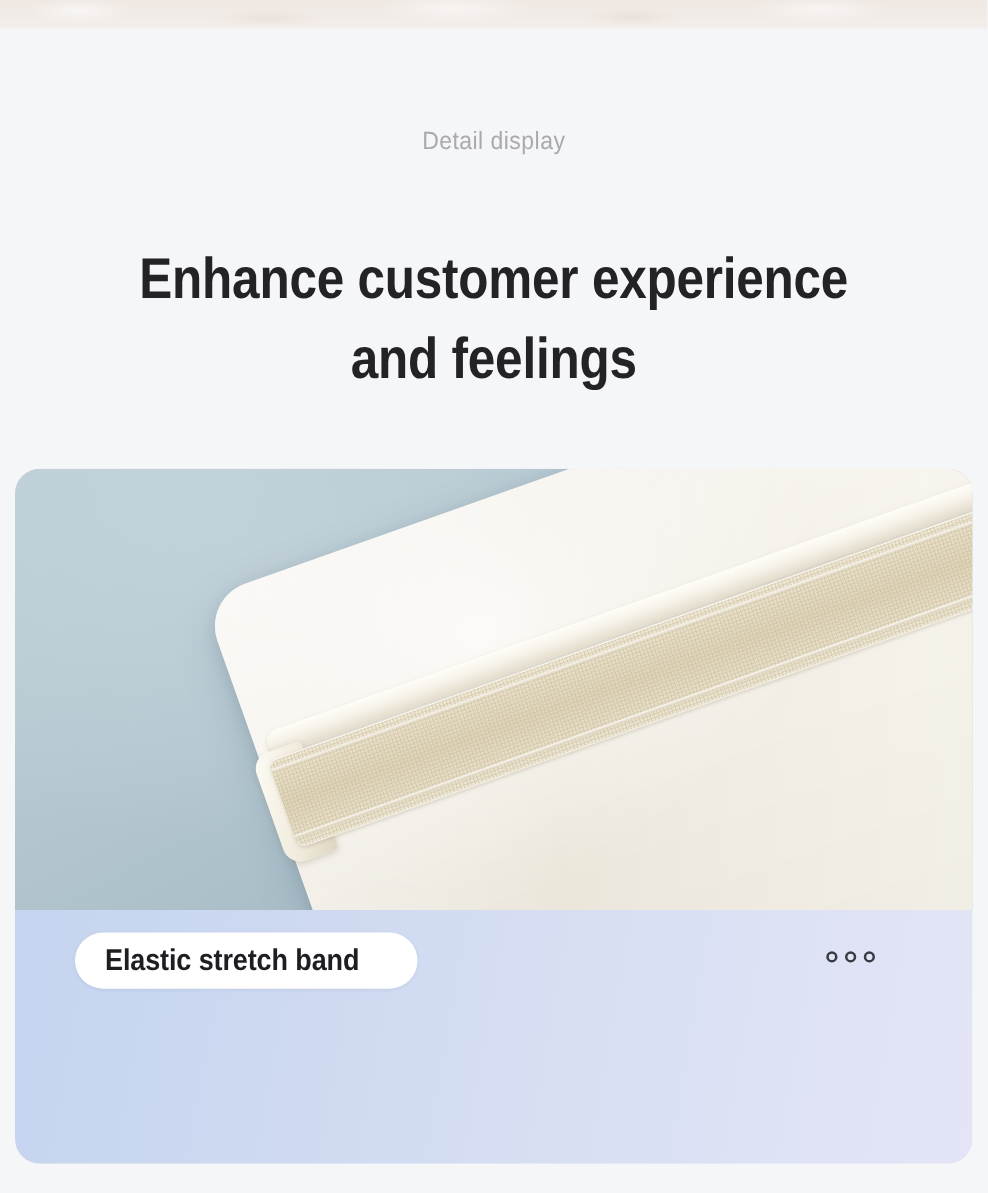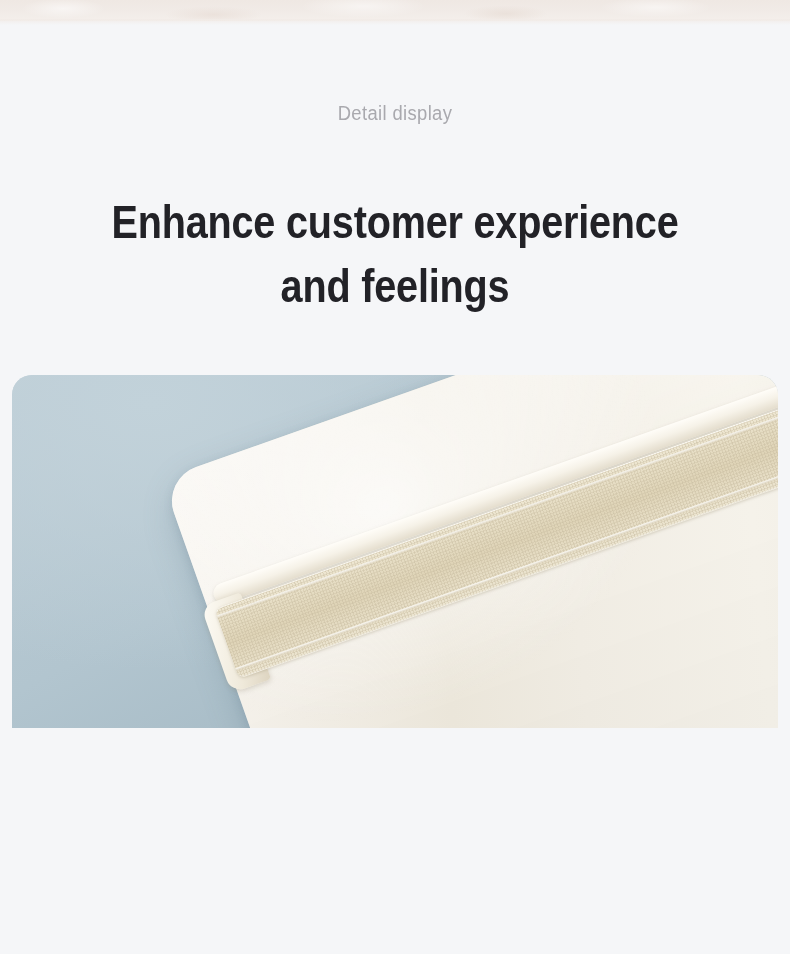--- a/index.html
+++ b/index.html
@@ -241,13 +241,26 @@
       <div class="sleeve-lip"></div>
       <div class="strap-fold"></div>
       <div class="strap">
         <div class="strap-line-top"></div>
         <div class="strap-line-bot"></div>
       </div>
 
     </div>
   </div>
 
+  <div class="info">
+
+    <div class="pill">
+      <span class="pill-label">Elastic stretch band</span>
+    </div>
+
+    <div class="dots">
+      <span class="dot"></span>
+      <span class="dot"></span>
+      <span class="dot"></span>
+    </div>
+
+  </div>
 </div>
 
 </body></html>

